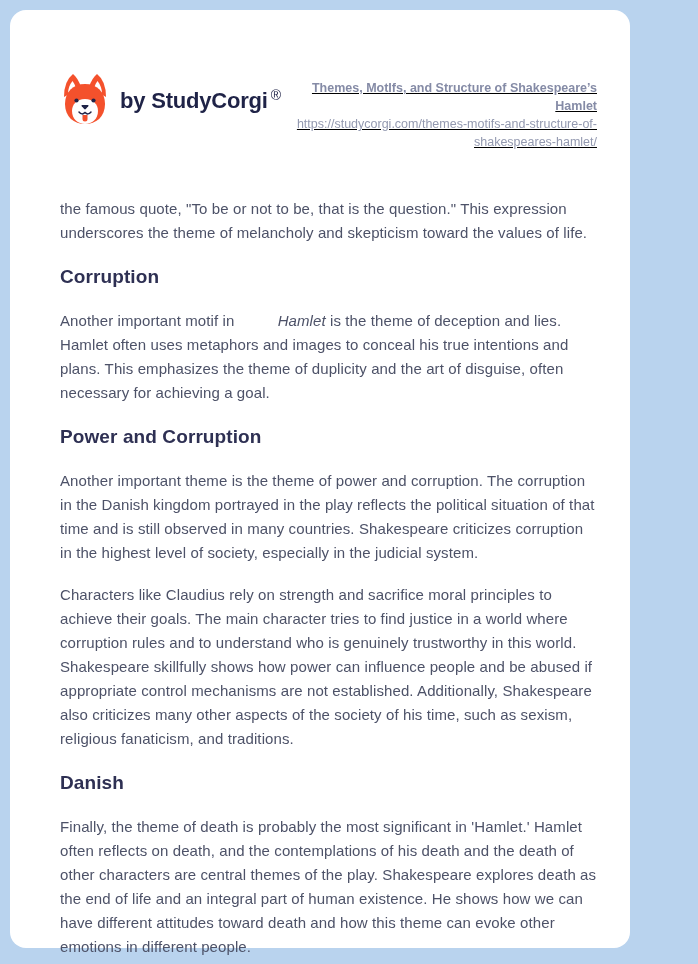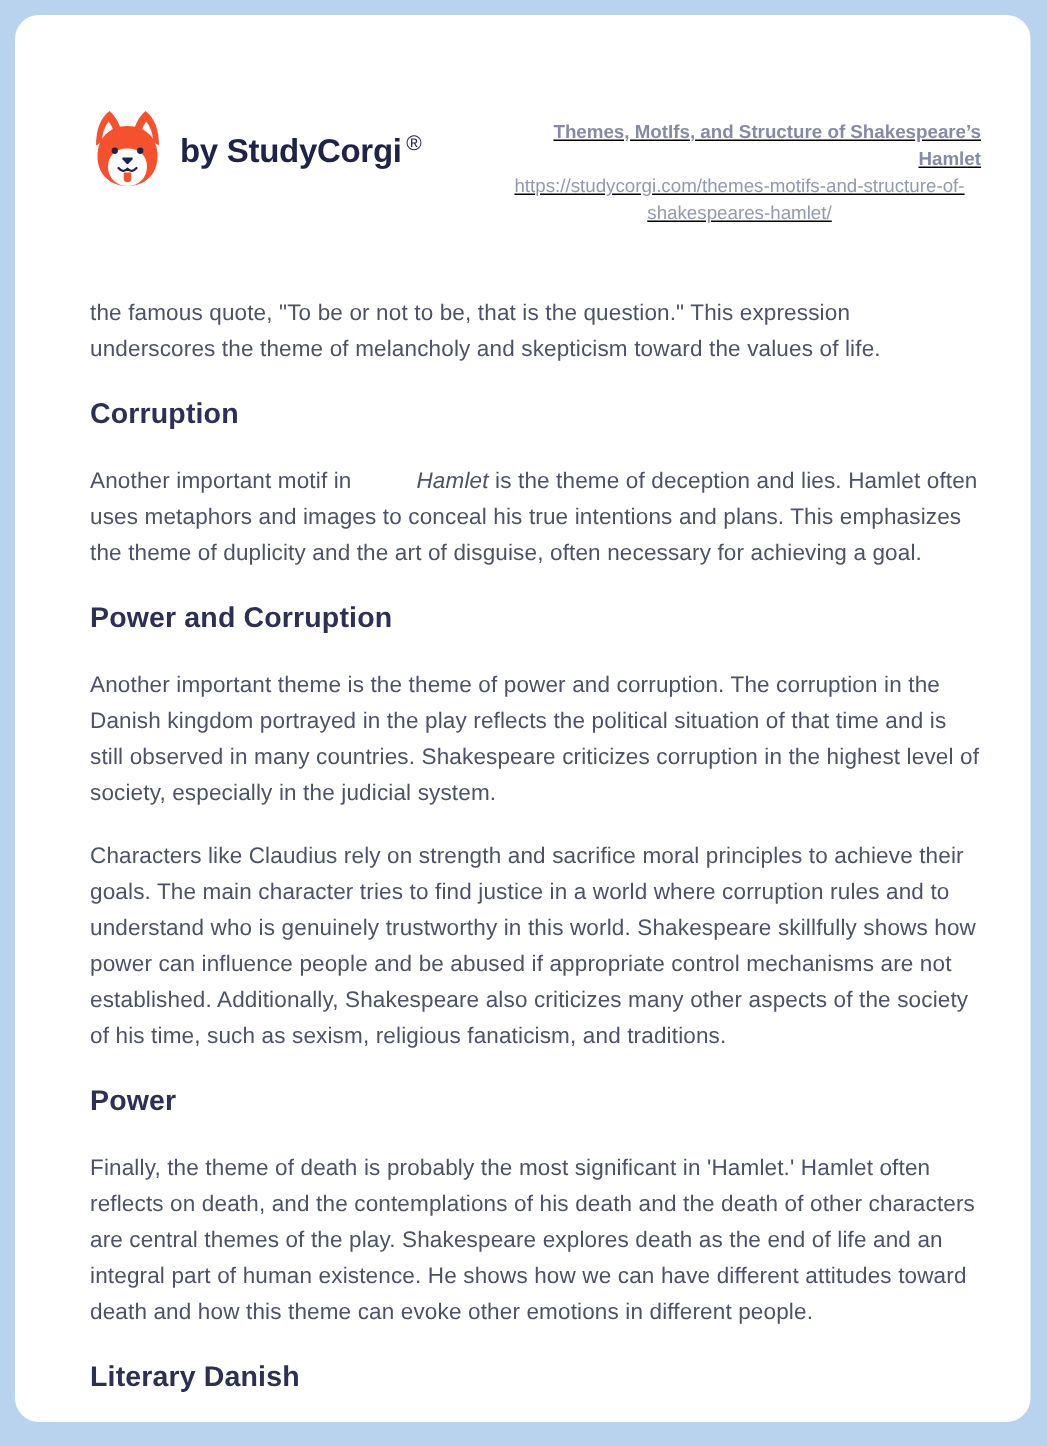--- a/index.html
+++ b/index.html
@@ -13,21 +13,21 @@
     --meta-url:#9399b0;
   }
   html,body{width:698px;height:964px;margin:0;overflow:hidden;}
   body{
     background:var(--bg);
     font-family:"Liberation Sans", sans-serif;
   }
   .card{
     position:absolute;
     left:10px; top:10px;
-    width:677px; height:938px;
+    width:620px; height:938px;
     background:var(--card);
     border-radius:16px;
     box-sizing:border-box;
     padding:62px 33px 0 50px;
   }
   .header{
     display:flex;
     justify-content:space-between;
     align-items:flex-start;
   }
@@ -64,21 +64,20 @@
     color:var(--meta-title);
     line-height:1.4;
   }
   .doc-url{
     font-size:12.5px;
     font-weight:400;
     color:var(--meta-url);
     line-height:1.4;
     margin-top:1px;
     word-wrap:break-word;
-    text-align:center;
   }
   .article{margin-top:46px;}
   .article p{
     margin:0 0 18px 0;
     font-size:15px;
     line-height:24px;
     color:var(--body);
     letter-spacing:0.1px;
   }
   .article p em{font-style:italic;margin-left:39px;}
@@ -132,18 +131,18 @@
 
   </div>
 
   <div class="article">
       <p><span>the famous quote, "To be or not to be, that is the question." This expression underscores the theme of melancholy and skepticism toward the values of life.</span></p>
       <h2>Corruption</h2>
       <p><span>Another important motif in </span><em>Hamlet</em><span> is the theme of deception and lies. Hamlet often uses metaphors and images to conceal his true intentions and plans. This emphasizes the theme of duplicity and the art of disguise, often necessary for achieving a goal.</span></p>
       <h2>Power and Corruption</h2>
       <p><span>Another important theme is the theme of power and corruption. The corruption in the Danish kingdom portrayed in the play reflects the political situation of that time and is still observed in many countries. Shakespeare criticizes corruption in the highest level of society, especially in the judicial system.</span></p>
       <p><span>Characters like Claudius rely on strength and sacrifice moral principles to achieve their goals. The main character tries to find justice in a world where corruption rules and to understand who is genuinely trustworthy in this world. Shakespeare skillfully shows how power can influence people and be abused if appropriate control mechanisms are not established. Additionally, Shakespeare also criticizes many other aspects of the society of his time, such as sexism, religious fanaticism, and traditions.</span></p>
-      <h2>Power</h2>
+      <h2>Danish</h2>
       <p><span>Finally, the theme of death is probably the most significant in 'Hamlet.' Hamlet often reflects on death, and the contemplations of his death and the death of other characters are central themes of the play. Shakespeare explores death as the end of life and an integral part of human existence. He shows how we can have different attitudes toward death and how this theme can evoke other emotions in different people.</span></p>
       <h2>Literary Danish</h2>
     </div>
 
 </div>
 
 </body></html>

